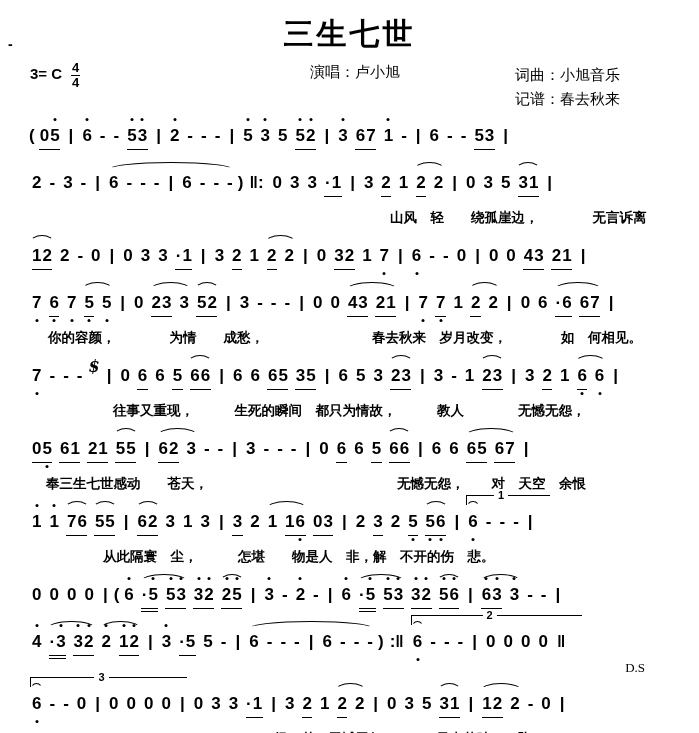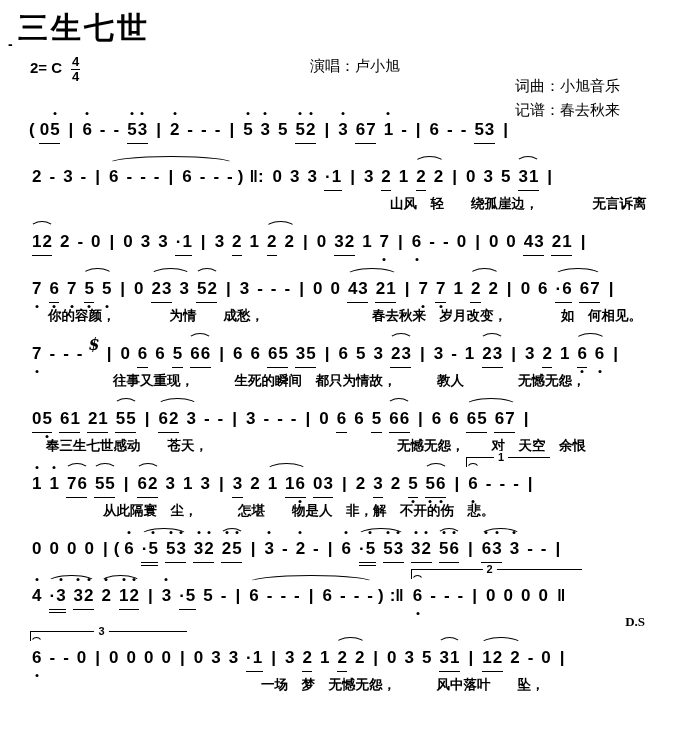--- a/index.html
+++ b/index.html
@@ -1,27 +1,27 @@
 <!DOCTYPE html>
 <html><head>
 <meta charset="utf-8">
 <style>
   html,body{margin:0;padding:0}
   body{width:699px;height:733px;background:#fff;color:#000;position:relative;overflow:hidden;
        font-family:"Liberation Sans","DejaVu Sans",sans-serif}
   .page{padding:8px 18px 0 18px;position:relative}
   .artifact{position:absolute;left:8px;top:36px;font-size:14px;font-weight:bold}
-  .title{font-size:30px;font-weight:bold;letter-spacing:3px;margin-top:0}
+  .title{text-align:center;font-size:30px;font-weight:bold;letter-spacing:3px;margin-top:6px}
   .credits{position:relative;height:50px;font-size:15px;margin-top:2px}
   .keysig{position:absolute;left:12px;top:4px;font-weight:bold}
   .ts{display:inline-flex;flex-direction:column;vertical-align:middle;margin-left:9px;line-height:1.05;
       font-size:13px;font-weight:bold;text-align:center}
   .tsn{border-bottom:1.5px solid #000;padding:0 1px}
   .singer{position:absolute;left:292px;top:6px}
-  .rightcredits{position:absolute;left:497px;top:23px;line-height:1.6}
+  .rightcredits{position:absolute;left:497px;top:6px;line-height:1.6}
   
   .mline{position:relative;white-space:nowrap;height:30px;margin:11px 0 0 0;font-weight:bold;
          font-size:17px;line-height:24px;padding:6px 0 0 10px}
   .tok{display:inline-block;position:relative;margin:0 3.5px;vertical-align:baseline}
   .ch{display:inline-block;position:relative;margin:0 0.5px}
   .da{position:absolute;left:50%;transform:translateX(-50%);top:-6px;width:3px;height:3px;
       background:#000;border-radius:50%}
   .db{position:absolute;left:50%;transform:translateX(-50%);bottom:-7px;width:3px;height:3px;
       background:#000;border-radius:50%}
   i.da,i.db{font-style:normal}
@@ -34,35 +34,35 @@
   .grp{display:inline-block;position:relative}
   .arc::before{content:"";position:absolute;left:2px;right:2px;top:-9px;height:7px;
       border:1.5px solid transparent;border-top-color:#000;border-bottom:none;
       border-radius:50% 50% 0 0 / 100% 100% 0 0}
   .volta::before{content:"";position:absolute;left:2px;right:-12px;top:-15px;height:9px;
       border-top:1.3px solid #000;border-left:1.3px solid #000}
   .volta::after{content:attr(data-label);position:absolute;top:-21px;left:50%;
       transform:translateX(-50%);font-size:11px;font-weight:bold;background:#fff;
       padding:0 4px;line-height:1.1}
   
-  .lyr{font-size:13.5px;white-space:pre;margin-top:0;height:18px;line-height:18px;font-weight:bold}
+  .lyr{font-size:13.5px;white-space:pre;margin-top:8px;height:18px;line-height:18px;font-weight:bold}
   .ly2{padding-left:372px}.ly3{padding-left:30px}.ly4{padding-left:30px}.ly5{padding-left:95px}
   .ly6{padding-left:28px}.ly7{padding-left:85px}.ly10{padding-left:243px}
-  .dsrow{text-align:right;padding-right:36px;font-weight:bold;font-size:13px;height:15px;
+  .dsrow{text-align:right;padding-right:36px;font-weight:normal;font-size:13px;height:15px;
          line-height:15px;font-family:"Liberation Serif","DejaVu Serif",serif}
 </style>
 </head>
 <body>
 
 <div class="page">
   <span class="artifact">-</span>
   <div class="title">三生七世</div>
 
   <div class="credits">
-    <span class="keysig"><span>2= C</span><span class="ts">
+    <span class="keysig"><span>3= C</span><span class="ts">
           <span class="tsn">4</span>
           <span>4</span>
         </span></span>
     <span class="singer">演唱：卢小旭</span>
     <div class="rightcredits">
       <div>词曲：小旭音乐</div>
       <div>记谱：春去秋来</div>
     </div>
   </div>
 

